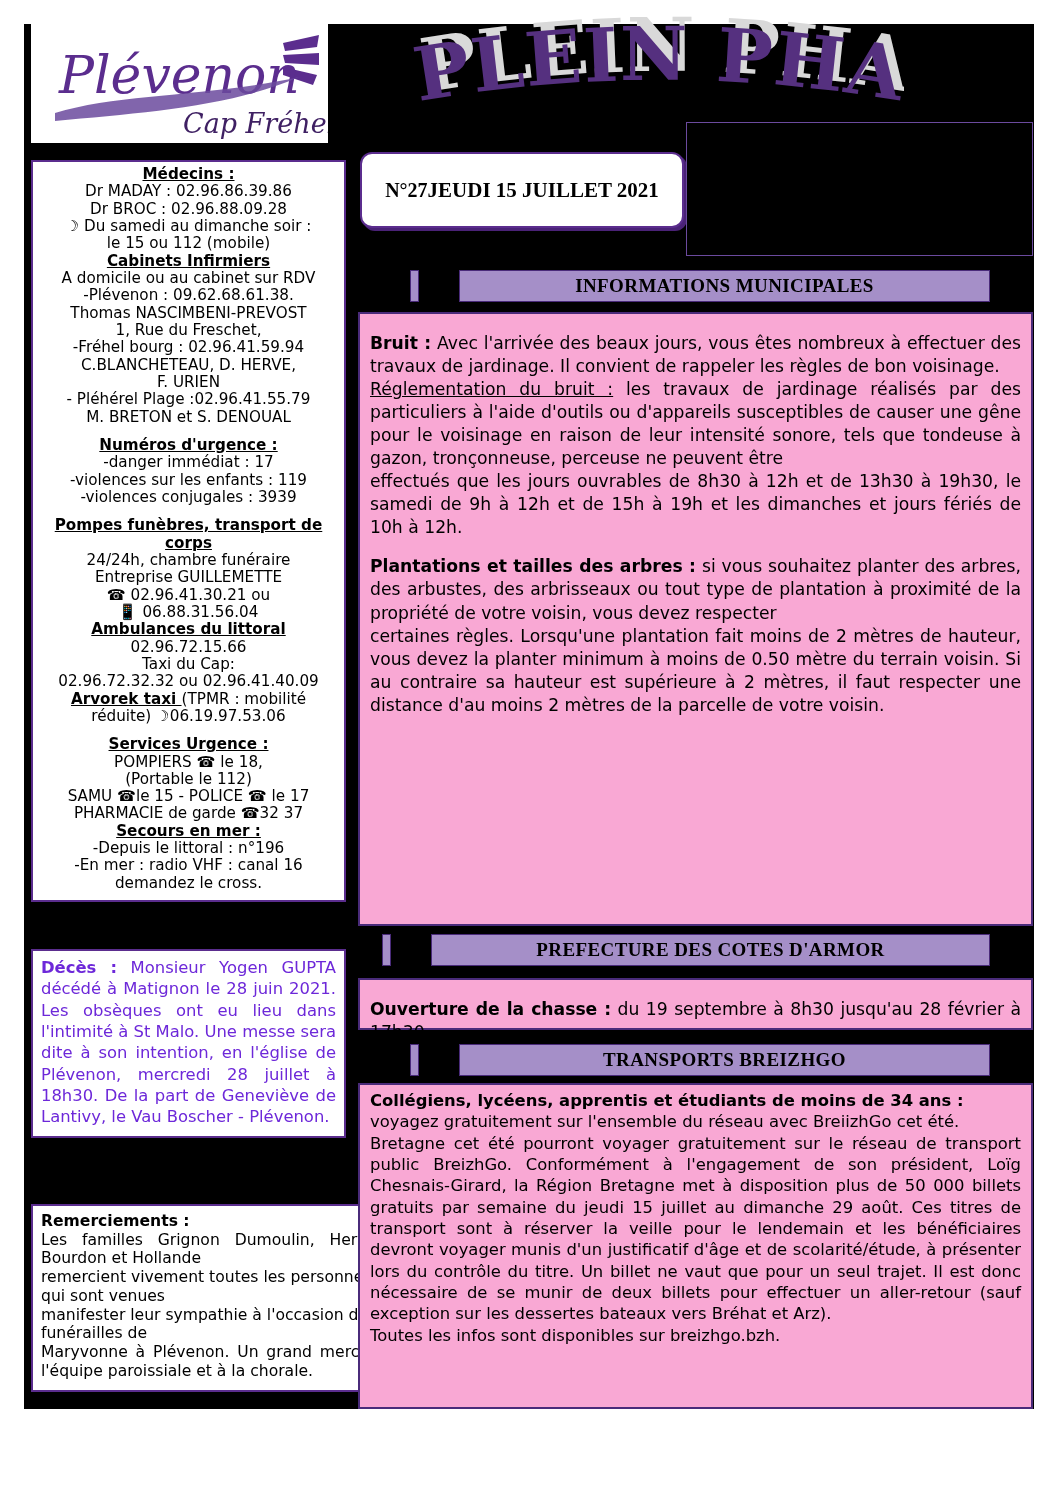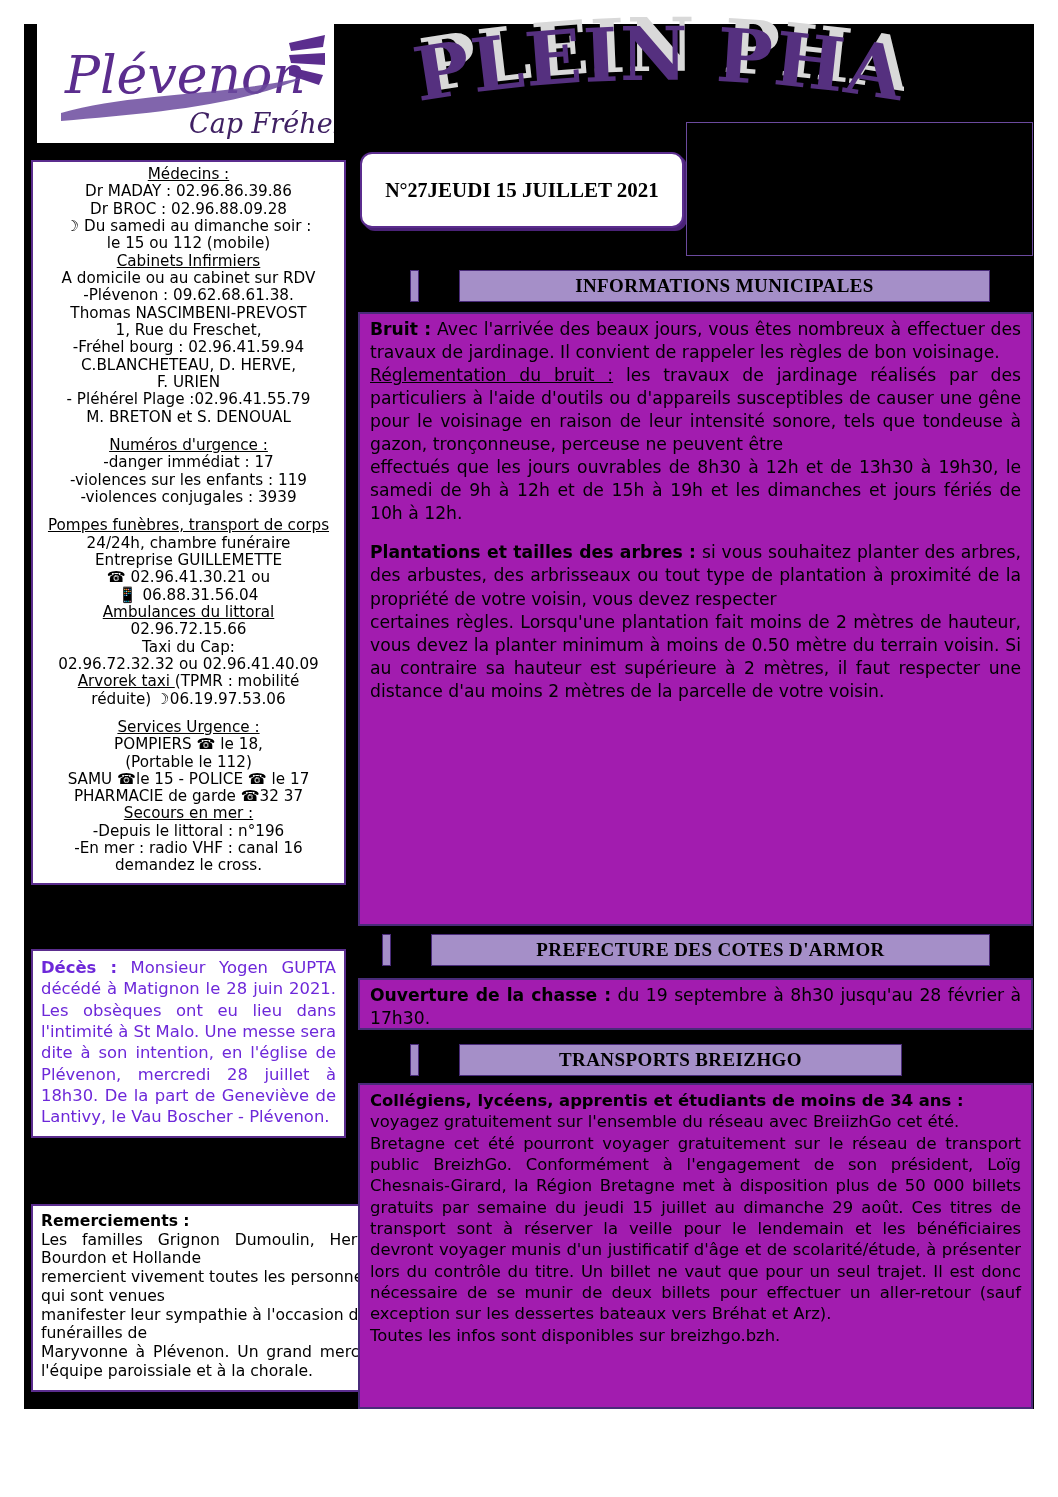--- a/index.html
+++ b/index.html
@@ -29,21 +29,20 @@
 
   
   .logo-box {
     position: absolute;
     left: 31px;
     top: 21px;
     width: 297px;
     height: 122px;
     background: #ffffff;
     overflow: hidden;
-    margin-left: 6px;
   }
   .logo-svg { display:block; width:100%; height:100%; }
 
   .masthead-title {
     position: absolute;
     left: 404px;
     top: 16px;
     width: 500px;
     height: 100px;
   }
@@ -91,21 +90,21 @@
     border: 2px solid #5b2d8e;
     box-sizing: border-box;
   }
   .contacts {
     padding: 4px 4px 8px 4px;
     text-align: center;
     font-size: 15.2px;
     line-height: 1.14;
     color: #000000;
   }
-  .contacts .u { text-decoration: underline; }
+  .contacts .u { text-decoration: underline; font-weight: bold; }
   .contacts .blk { margin: 0; }
   .contacts .spacer { height: 11px; }
 
   .deces {
     position: absolute;
     left: 31px;
     top: 949px;
     width: 315px;
     padding: 6px 8px 8px 8px;
     font-size: 16.4px;
@@ -149,24 +148,24 @@
     justify-content: center;
     font-family: "Liberation Serif", serif;
     font-weight: bold;
     font-size: 19px;
     letter-spacing: 0.4px;
     color: #000000;
   }
 
   .content-box {
     position: absolute;
-    background: #a21caf;
+    background: #f9a8d4;
     border: 2px solid #4a2b7a;
     box-sizing: border-box;
-    padding: 4px 10px 8px 10px;
+    padding: 18px 10px 8px 10px;
     color: #000000;
   }
   .body-text {
     font-size: 17.2px;
     line-height: 1.34;
     text-align: justify;
     margin: 0;
   }
   .body-text.nj { text-align: left; }
   .u { text-decoration: underline; }
@@ -336,21 +335,21 @@
     <div class="banner-flagpole"></div>
     <div class="banner-body">PREFECTURE DES COTES D'ARMOR</div>
   </div>
 
   <div class="content-box" style="left:358px; top:978px; width:675px; height:52px;">
     <p class="body-text">
       <span class="bold">Ouverture de la chasse :</span><span> du 19 septembre  à 8h30 jusqu'au 28 février à 17h30.</span>
     </p>
   </div>
 
-  <div class="banner-wrap" style="left:410px; top:1044px; width:492px; height:32px;">
+  <div class="banner-wrap" style="left:410px; top:1044px; width:580px; height:32px;">
     <div class="banner-flagpole"></div>
     <div class="banner-body">TRANSPORTS BREIZHGO</div>
   </div>
 
   <div class="content-box" style="left:358px; top:1083px; width:675px; height:326px; padding-top:5px;">
     <p class="bz-text nj bold">Collégiens, lycéens, apprentis et étudiants de moins de 34 ans :</p>
     <p class="bz-text nj">voyagez gratuitement sur l'ensemble du réseau avec BreiizhGo cet été.</p>
     <p class="bz-text">Bretagne cet été pourront voyager gratuitement sur le réseau de transport public BreizhGo. Conformément à l'engagement de son président, Loïg Chesnais-Girard, la Région Bretagne met à disposition plus de 50 000 billets gratuits par semaine du jeudi 15 juillet au dimanche 29 août. Ces titres de transport sont à réserver la veille pour le lendemain et les bénéficiaires devront voyager munis d'un justificatif d'âge et de scolarité/étude, à présenter lors du contrôle du titre. Un billet ne vaut que pour un seul trajet. Il est donc nécessaire de se munir de deux billets pour effectuer un aller-retour (sauf exception sur les dessertes bateaux vers Bréhat et Arz).</p>
     <p class="bz-text nj">Toutes les infos sont disponibles sur breizhgo.bzh.</p>
   </div>

